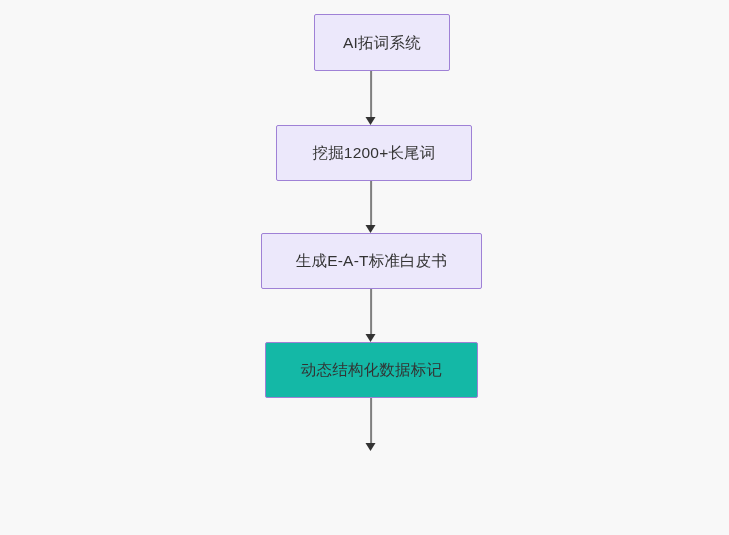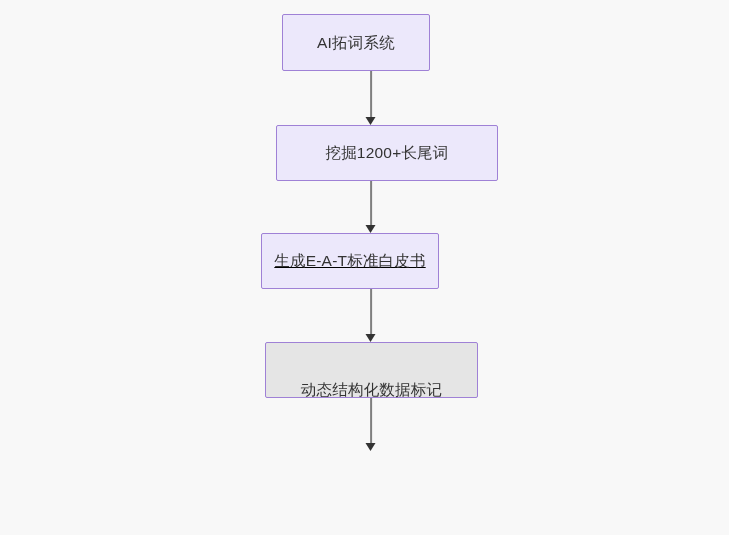--- a/index.html
+++ b/index.html
@@ -72,25 +72,25 @@
       <div class="edge-head" style="top: 44px;"></div>
     </div>
     <div class="edge" style="left: 371px; top: 289px; height: 53px;">
       <div class="edge-line" style="height: 46px;"></div>
       <div class="edge-head" style="top: 45px;"></div>
     </div>
     <div class="edge" style="left: 371px; top: 398px; height: 53px;">
       <div class="edge-line" style="height: 46px;"></div>
       <div class="edge-head" style="top: 45px;"></div>
     </div>
-    <div class="node" style="left: 282px; top: 14px; width: 148px; height: 57px; background: rgb(236, 232, 251); border-color: rgb(159, 129, 214);">
+    <div class="node" style="left: 314px; top: 14px; width: 136px; height: 57px; background: rgb(236, 232, 251); border-color: rgb(159, 129, 214);">
       <span class="node-label" style="color: rgb(51, 51, 51);">AI拓词系统</span>
     </div>
-    <div class="node" style="left: 276px; top: 125px; width: 222px; height: 56px; background: rgb(236, 232, 251); border-color: rgb(159, 129, 214);">
+    <div class="node" style="left: 276px; top: 125px; width: 196px; height: 56px; background: rgb(236, 232, 251); border-color: rgb(159, 129, 214);">
       <span class="node-label" style="color: rgb(51, 51, 51);">挖掘1200+长尾词</span>
     </div>
-    <div class="node" style="left: 261px; top: 233px; width: 178px; height: 56px; background: rgb(236, 232, 251); border-color: rgb(159, 129, 214); text-decoration: underline;">
+    <div class="node" style="left: 261px; top: 233px; width: 221px; height: 56px; background: rgb(236, 232, 251); border-color: rgb(159, 129, 214);">
       <span class="node-label" style="color: rgb(51, 51, 51);">生成E-A-T标准白皮书</span>
     </div>
-    <div class="node" style="left: 265px; top: 342px; width: 213px; height: 56px; background: #e5e5e5; border-color: rgb(159, 129, 214); align-items: flex-end;">
+    <div class="node" style="left: 265px; top: 342px; width: 213px; height: 56px; background: #14b8a6; border-color: rgb(159, 129, 214);">
       <span class="node-label" style="color: rgb(51, 51, 51);">动态结构化数据标记</span>
     </div>
   </div>
 
 </body></html>

